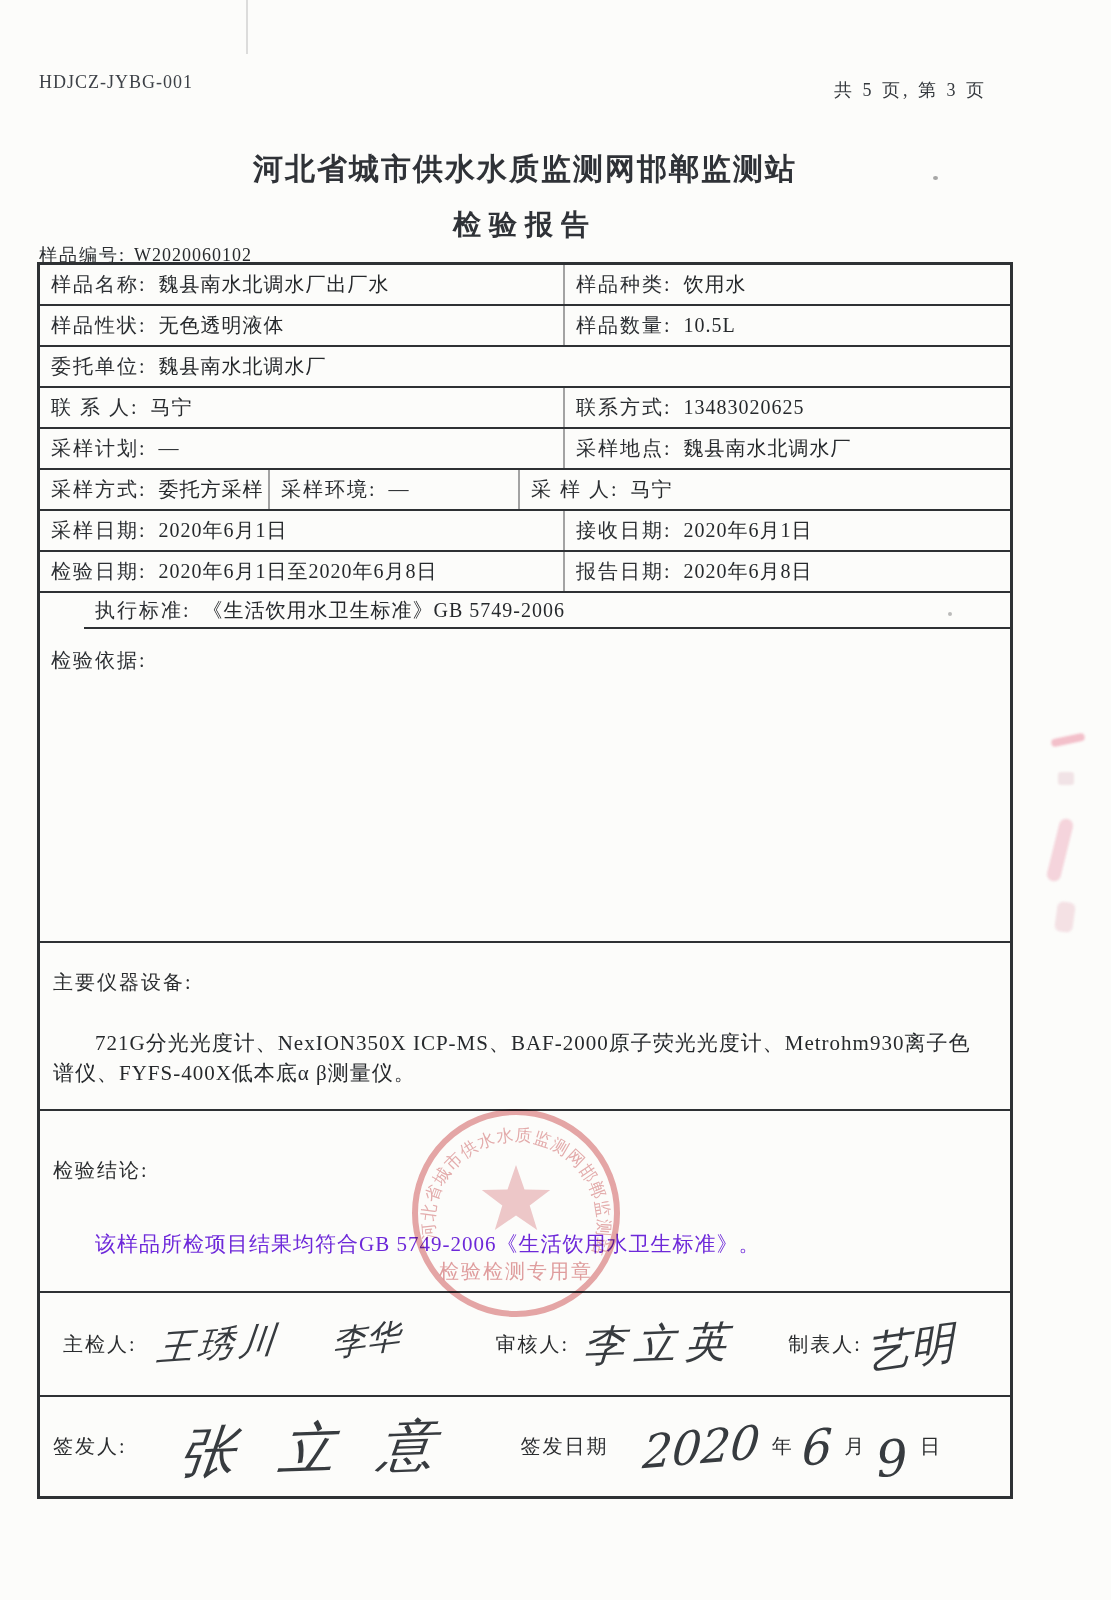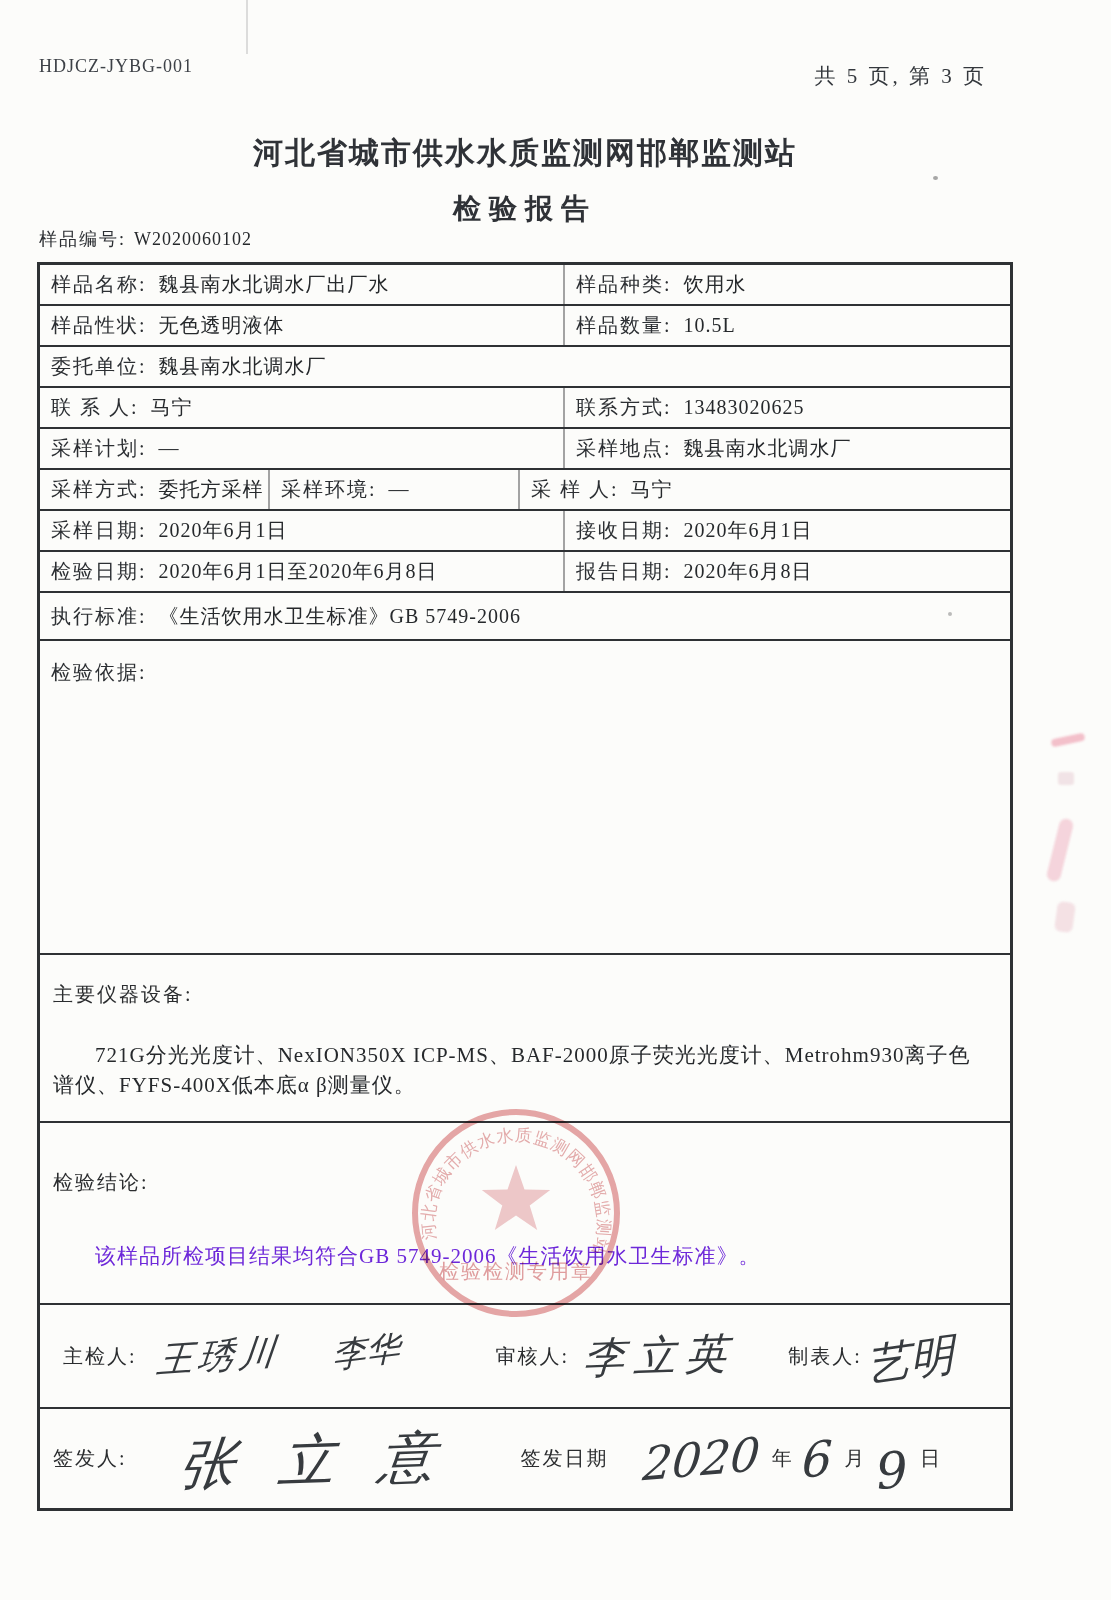--- a/index.html
+++ b/index.html
@@ -5,43 +5,43 @@
   * { margin:0; padding:0; box-sizing:border-box; }
   html,body { background:#e9e9e7; }
   .page {
     position:relative; width:1111px; height:1600px;
     background:#fcfcfa;
     font-family:"Liberation Serif","DejaVu Serif",serif;
     color:#2b2d2f; overflow:hidden;
     margin:0 auto;
   }
   
-  .header { position:absolute; left:37px; top:0; width:976px; height:262px; }
+  .header { position:absolute; left:37px; top:16px; width:976px; height:262px; }
   .doc-code { position:absolute; left:2px; top:56px; font-size:18px; letter-spacing:1px; color:#3d4147; }
-  .page-info { position:absolute; right:26px; top:62px; font-size:21px; letter-spacing:3px; color:#34383d; }
+  .page-info { position:absolute; right:26px; top:62px; font-size:18px; letter-spacing:3px; color:#34383d; }
   .title { position:absolute; top:133px; width:100%; text-align:center; font-size:30px; font-weight:600; letter-spacing:2px; color:#2f3237; }
   .subtitle { position:absolute; top:190px; width:100%; text-align:center; font-size:28px; font-weight:600; letter-spacing:8px; color:#2f3237; }
   .sample-no { position:absolute; left:2px; top:227px; font-size:18px; letter-spacing:1px; }
   .sample-no .lbl { letter-spacing:2px; margin-right:8px; }
 
   
   .info-table { position:absolute; left:37px; top:262px; width:976px; border:3px solid #2e3134; background:transparent; }
   .tr { display:flex; border-bottom:2px solid #2e3134; height:41px; }
   .tr:last-child { border-bottom:none; }
   .td { border-right:2px solid #a3a3a3; display:flex; align-items:center; padding-left:11px; font-size:20px; overflow:hidden; }
   .td:last-child { border-right:none; }
   .td-left { width:525px; }
   .td-right { flex:1; }
   .td-a { width:230px; }
   .td-b { width:250px; }
   .td-c { flex:1; }
   .lbl { letter-spacing:2px; margin-right:12px; white-space:pre; color:#2c2f33; }
   .val { letter-spacing:1px; color:#26292c; white-space:pre; }
 
-  .row-standard { height:48px; }
+  .row-standard { height:36px;margin-left:44px; }
   .row-basis { height:314px; align-items:flex-start; display:flex; padding-top:9px; }
   .row-basis .lbl { margin-top:3px; }
   .basis-val { width:775px; font-size:20px; line-height:40px; letter-spacing:1px; color:#26292c; }
 
   .row-block { display:block; padding:0 13px; }
   .row-equipment { height:168px; }
   .equip-label { padding-top:26px; font-size:20px; letter-spacing:2px; }
   .equip-text { margin-top:32px; width:930px; font-size:21px; line-height:30px; text-indent:2em; letter-spacing:1px; color:#26292c; }
   .row-conclusion { height:182px; position:relative; }
   .concl-label { padding-top:46px; font-size:20px; letter-spacing:2px; }

